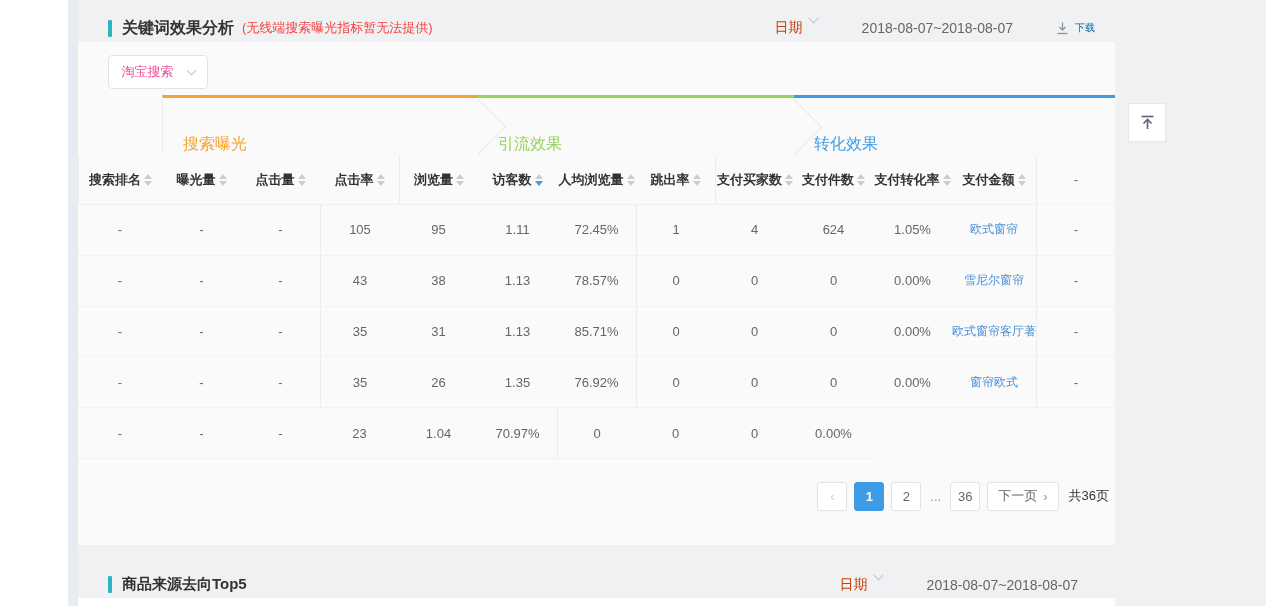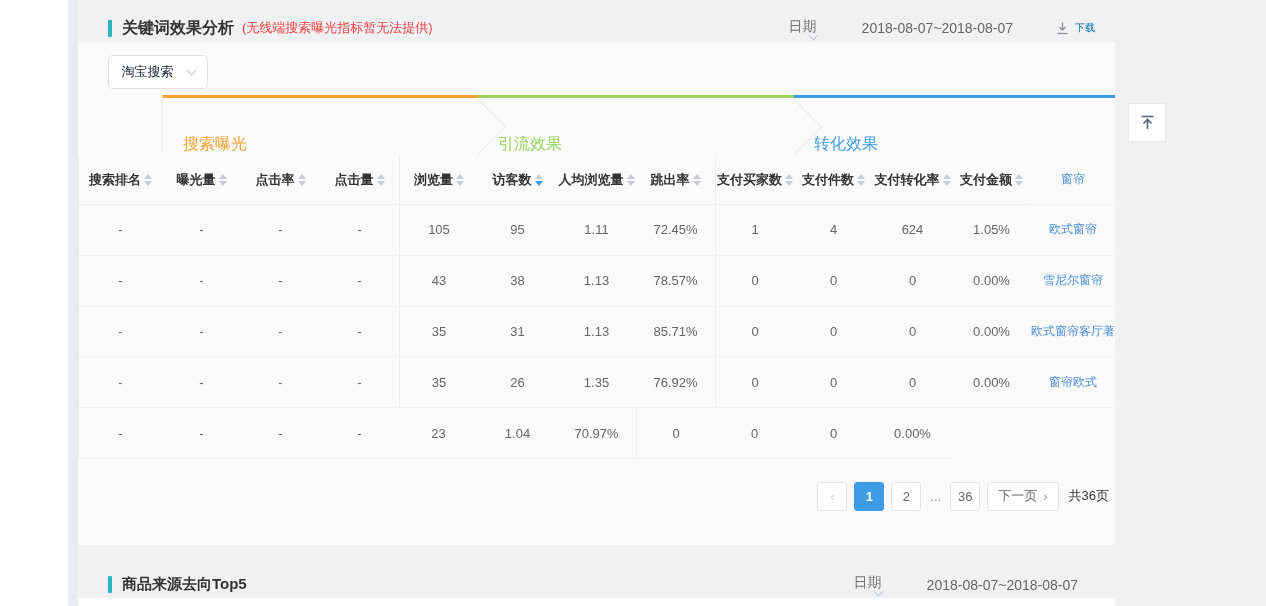--- a/index.html
+++ b/index.html
@@ -17,32 +17,32 @@
 
   
   .band { display: flex; align-items: center; padding: 14px 20px 0 30px; }
   .band1 { height: 42px; }
   .band2 { height: 41px; margin-top: 12px; padding-right: 37px; }
   .accent-bar { width: 4px; height: 17px; background: #2cb5c0; margin-right: 10px; border-radius: 1px; }
   .band-title { font-size: 16px; font-weight: bold; color: #333; }
   .band2 .band-title { font-size: 15px; }
   .band-note { font-size: 13px; color: #f53f3f; margin-left: 8px; }
   .spacer { flex: 1; }
-  .date-group { display: flex; align-items: flex-end; font-size: 14px; color: #737373; cursor: pointer; flex-direction: column; }
+  .date-group { display: flex; align-items: flex-start; font-size: 14px; color: #c2410c; cursor: pointer; }
   .chev { width: 7px; height: 7px; border-right: 1px solid #c0c4cc; border-bottom: 1px solid #c0c4cc;
           transform: rotate(45deg); margin-left: 7px; margin-top: -4px; }
   .date-range { font-size: 14px; color: #666; margin-left: 45px; }
   .download { display: flex; align-items: center; gap: 5px; font-size: 10px; color: #0369a1; margin-left: 42px; cursor: pointer; }
 
   
   .card { height: 503px; background: #fafafa; position: relative; }
   .toolbar { height: 53px; padding: 13px 0 0 30px; }
   .select-btn { display: inline-flex; align-items: center; justify-content: center; gap: 14px;
     width: 100px; height: 34px; background: #fff; border: 1px solid #e3e3e3; border-radius: 4px;
-    font-size: 13px; color: #0f172a; cursor: pointer; }
+    font-size: 13px; color: #ec4899; cursor: pointer; }
   .select-btn .chev { margin-top: -3px; margin-left: 0; }
 
   
   .tbl { display: grid; grid-template-columns: 84px repeat(12, 1fr);
          grid-template-rows: 60px 50px repeat(5, 50.8px); width: 100%; }
   .sec { grid-column: span 4; border-top: 3px solid; display: flex; align-items: flex-end;
          padding-left: 20px; font-size: 16px; position: relative; overflow: hidden; }
   .sec-orange { border-color: #f5a230; color: #f5a230; border-left: 1px solid #ededf0; }
   .sec-green  { border-color: #97d35f; color: #97d35f; }
   .sec-blue   { border-color: #3d9de3; color: #3d9de3; }
@@ -139,28 +139,28 @@
           </span>
       </div>
       <div class="th">
         <span>曝光量</span>
         <span class="sorter">
             <i class="car-up"></i>
             <i class="car-dn"></i>
           </span>
       </div>
       <div class="th">
+        <span>点击量</span>
+        <span class="sorter">
+            <i class="car-up"></i>
+            <i class="car-dn"></i>
+          </span>
+      </div>
+      <div class="th">
         <span>点击率</span>
-        <span class="sorter">
-            <i class="car-up"></i>
-            <i class="car-dn"></i>
-          </span>
-      </div>
-      <div class="th">
-        <span>点击量</span>
         <span class="sorter">
             <i class="car-up"></i>
             <i class="car-dn"></i>
           </span>
       </div>
       <div class="th sl">
         <span>浏览量</span>
         <span class="sorter">
             <i class="car-up"></i>
             <i class="car-dn"></i>
@@ -209,23 +209,20 @@
           </span>
       </div>
       <div class="th">
         <span>支付金额</span>
         <span class="sorter">
             <i class="car-up"></i>
             <i class="car-dn"></i>
           </span>
       </div>
 
-      <div class="td kw">
-          <a>窗帘</a>
-        </div>
       <div class="td sl">-</div>
       <div class="td">-</div>
       <div class="td">-</div>
       <div class="td">-</div>
       <div class="td sl">105</div>
       <div class="td">95</div>
       <div class="td">1.11</div>
       <div class="td">72.45%</div>
       <div class="td sl">1</div>
       <div class="td">4</div>

